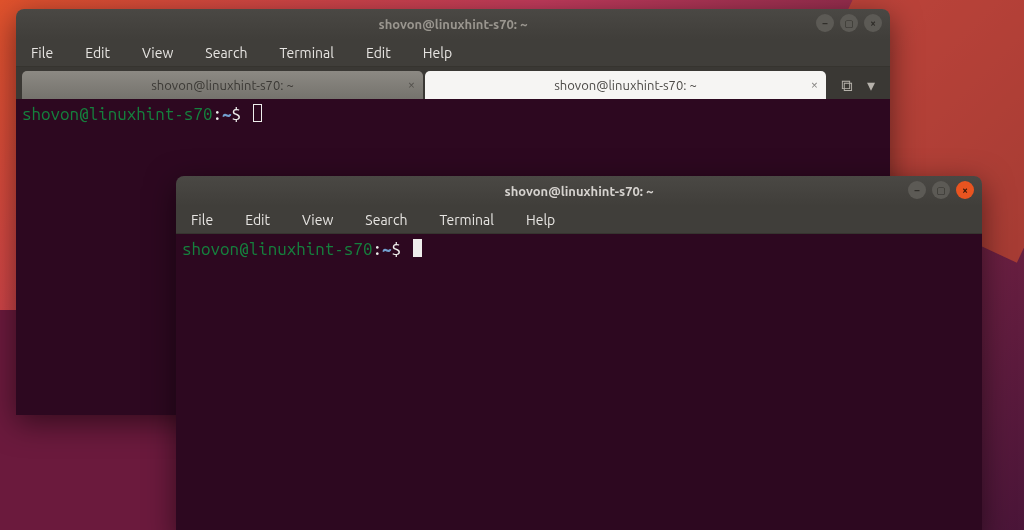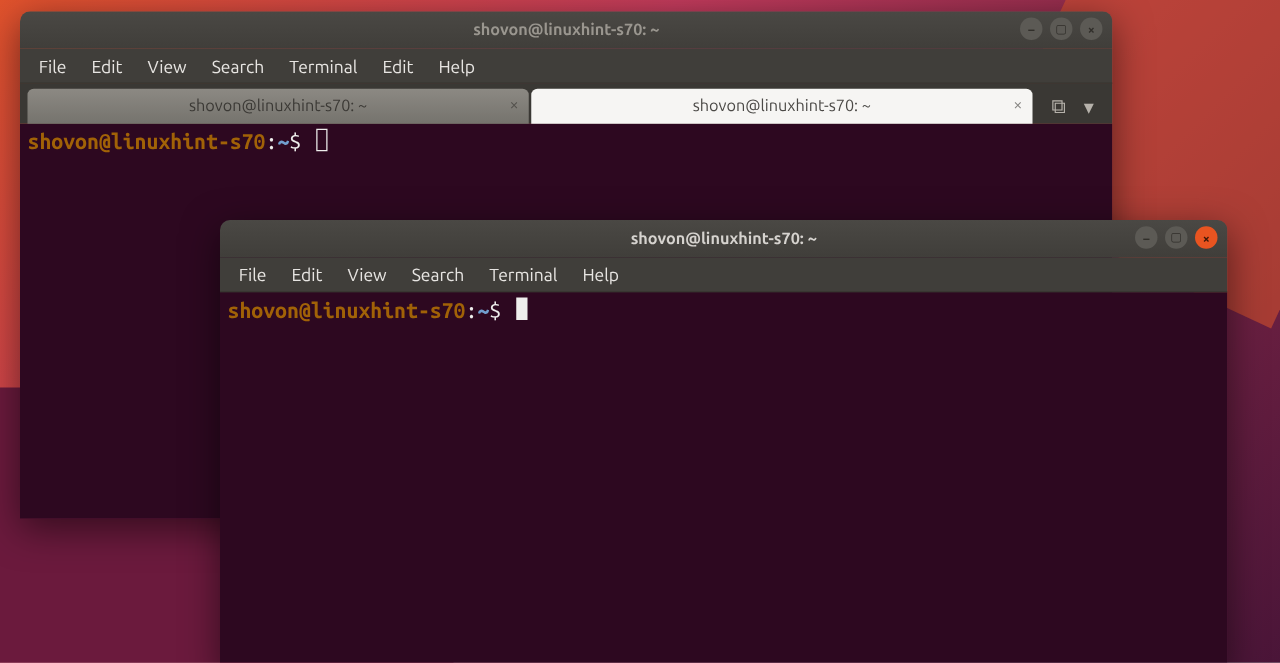--- a/index.html
+++ b/index.html
@@ -75,21 +75,21 @@
     }
     .ctrl-btn.close { background: #e95420; color: #3a1607; }
     .titlebar.inactive .ctrl-btn.close { background: #5c5a55; color: #302e2a; }
 
     .menubar {
       height: 28px;
       background: #403e3a;
       display: flex;
       align-items: center;
       padding: 0 6px;
-      gap: 2px;
+      gap: 14px;
       border-bottom: 1px solid #36342f;
     }
     .menu-item {
       color: #e7e5e2;
       font-size: 14px;
       padding: 4px 9px;
       cursor: pointer;
       border-radius: 3px;
     }
 
@@ -155,21 +155,21 @@
 
     .terminal-body {
       background: #2d0820;
       min-height: 100px;
       padding: 4px 6px;
       font-family: "Ubuntu Mono", "DejaVu Sans Mono", monospace;
       font-size: 17px;
       line-height: 1.25;
       white-space: pre;
     }
-    .prompt-user { color: #a16207; font-weight: bold; }
+    .prompt-user { color: #15803d; font-weight: normal; }
     .prompt-path { color: #729fcf; font-weight: bold; }
     .prompt-dollar { color: #eeeeec; }
     .cursor {
       display: inline-block;
       width: 9px;
       height: 18px;
       vertical-align: -2px;
       margin-left: 2px;
     }
     .cursor.hollow { border: 1px solid #eeeeec; }

